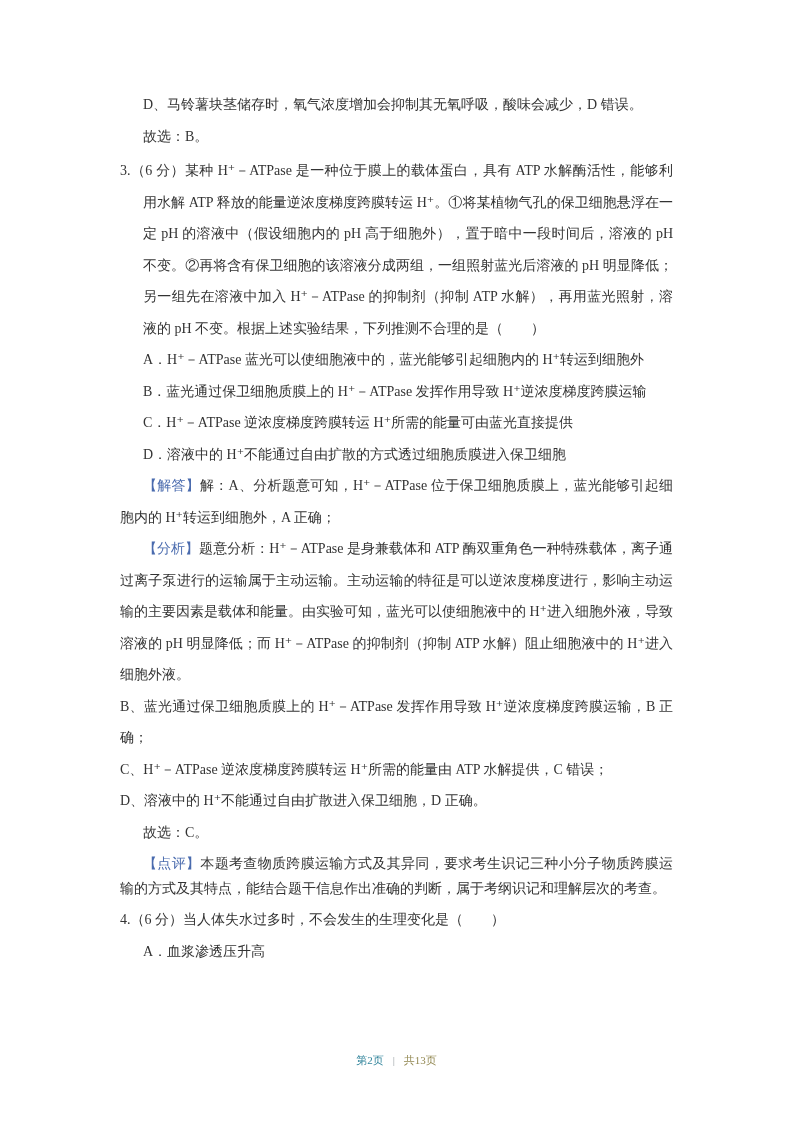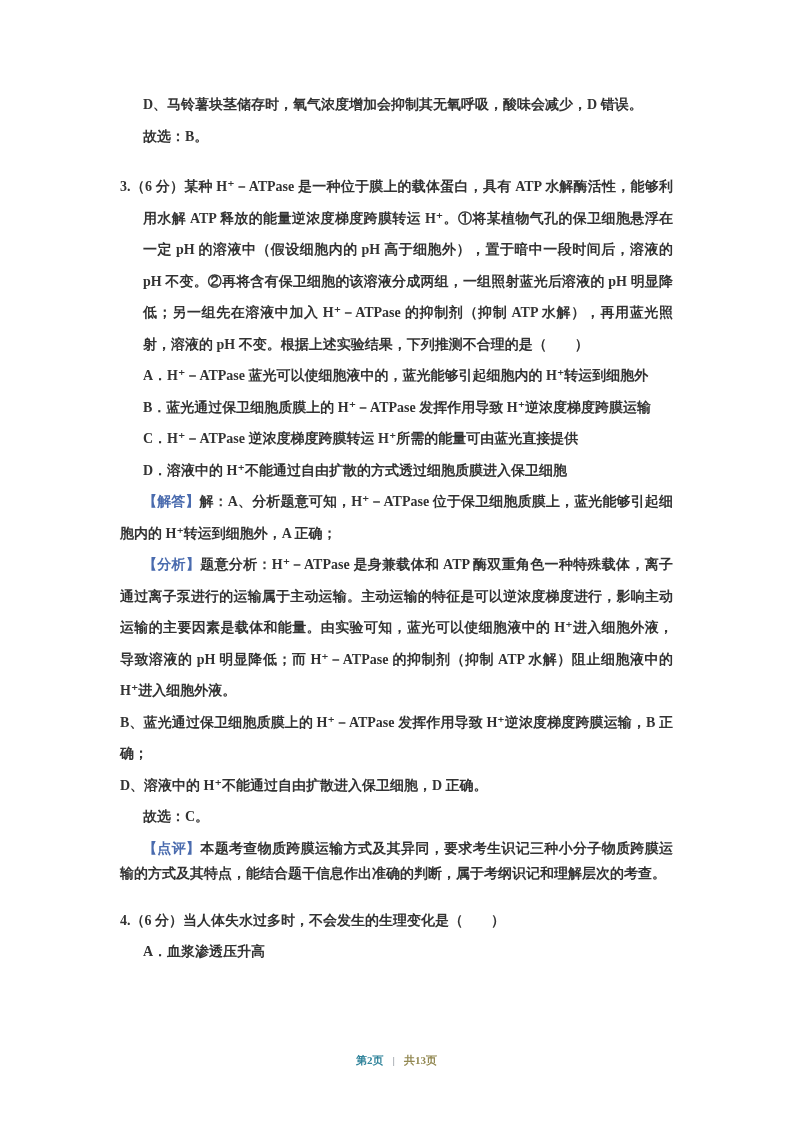--- a/index.html
+++ b/index.html
@@ -1,15 +1,15 @@
 <!DOCTYPE html>
 <html style="--text: #333333; --tag-blue: #4a6bae; --footer-page: #31849b; --footer-total: #938953;"><head>
 <meta charset="utf-8">
 <style>
-  * { margin: 0; padding: 0; box-sizing: border-box; font-weight: bold; }
+  * { margin: 0; padding: 0; box-sizing: border-box; }
   html, body { background: #ffffff; }
   .page {
     position: relative;
     width: 793px;
     height: 1122px;
     background: #ffffff;
     font-family: "Liberation Serif", "DejaVu Serif", serif;
     color: var(--text, #333333);
     overflow: hidden;
     margin: 0 auto;
@@ -21,21 +21,21 @@
     width: 553px;
     font-size: 14px;
     text-align: justify;
   }
   .para { line-height: 31.5px; }
   .para.first { text-indent: 23px; }
   .para.hang  { padding-left: 23px; text-indent: -23px; }
   .para.opt   { padding-left: 23px; }
   .para.none  { text-indent: 0; }
   .para.tight { line-height: 25px; margin-top: 3px; margin-bottom: 2px; }
-  .para.qblock { margin-top: 19px; }
+  .para.qblock { margin-top: 3px; }
   .tag { color: var(--tag-blue, #4a6bae); }
   .footer {
     position: absolute;
     left: 0;
     right: 0;
     top: 1053px;
     text-align: center;
     font-size: 11px;
     font-family: "Liberation Serif", "DejaVu Serif", serif;
   }
@@ -51,20 +51,21 @@
       <p class="para first"><span>D、马铃薯块茎储存时，氧气浓度增加会抑制其无氧呼吸，酸味会减少，D 错误。</span></p>
       <p class="para first"><span>故选：B。</span></p>
       <p class="para hang qblock"><span>3.（6 分）某种 H⁺－ATPase 是一种位于膜上的载体蛋白，具有 ATP 水解酶活性，能够利用水解 ATP 释放的能量逆浓度梯度跨膜转运 H⁺。①将某植物气孔的保卫细胞悬浮在一定 pH 的溶液中（假设细胞内的 pH 高于细胞外），置于暗中一段时间后，溶液的 pH 不变。②再将含有保卫细胞的该溶液分成两组，一组照射蓝光后溶液的 pH 明显降低；另一组先在溶液中加入 H⁺－ATPase 的抑制剂（抑制 ATP 水解），再用蓝光照射，溶液的 pH 不变。根据上述实验结果，下列推测不合理的是（　　）</span></p>
       <p class="para opt"><span>A．H⁺－ATPase 蓝光可以使细胞液中的，蓝光能够引起细胞内的 H⁺转运到细胞外</span></p>
       <p class="para opt"><span>B．蓝光通过保卫细胞质膜上的 H⁺－ATPase 发挥作用导致 H⁺逆浓度梯度跨膜运输</span></p>
       <p class="para opt"><span>C．H⁺－ATPase 逆浓度梯度跨膜转运 H⁺所需的能量可由蓝光直接提供</span></p>
       <p class="para opt"><span>D．溶液中的 H⁺不能通过自由扩散的方式透过细胞质膜进入保卫细胞</span></p>
       <p class="para first"><span class="tag">【解答】</span><span>解：A、分析题意可知，H⁺－ATPase 位于保卫细胞质膜上，蓝光能够引起细胞内的 H⁺转运到细胞外，A 正确；</span></p>
       <p class="para first"><span class="tag">【分析】</span><span>题意分析：H⁺－ATPase 是身兼载体和 ATP 酶双重角色一种特殊载体，离子通过离子泵进行的运输属于主动运输。主动运输的特征是可以逆浓度梯度进行，影响主动运输的主要因素是载体和能量。由实验可知，蓝光可以使细胞液中的 H⁺进入细胞外液，导致溶液的 pH 明显降低；而 H⁺－ATPase 的抑制剂（抑制 ATP 水解）阻止细胞液中的 H⁺进入细胞外液。</span></p>
       <p class="para none"><span>B、蓝光通过保卫细胞质膜上的 H⁺－ATPase 发挥作用导致 H⁺逆浓度梯度跨膜运输，B 正确；</span></p>
+      <p class="para none"><span>C、H⁺－ATPase 逆浓度梯度跨膜转运 H⁺所需的能量由 ATP 水解提供，C 错误；</span></p>
       <p class="para none"><span>D、溶液中的 H⁺不能通过自由扩散进入保卫细胞，D 正确。</span></p>
       <p class="para first"><span>故选：C。</span></p>
       <p class="para first tight"><span class="tag">【点评】</span><span>本题考查物质跨膜运输方式及其异同，要求考生识记三种小分子物质跨膜运输的方式及其特点，能结合题干信息作出准确的判断，属于考纲识记和理解层次的考查。</span></p>
       <p class="para hang qblock"><span>4.（6 分）当人体失水过多时，不会发生的生理变化是（　　）</span></p>
       <p class="para opt"><span>A．血浆渗透压升高</span></p>
     </div>
   <div class="footer">
     <span class="pg">第2页</span><span class="sep">|</span><span class="total">共13页</span>
   </div>
 </div>

